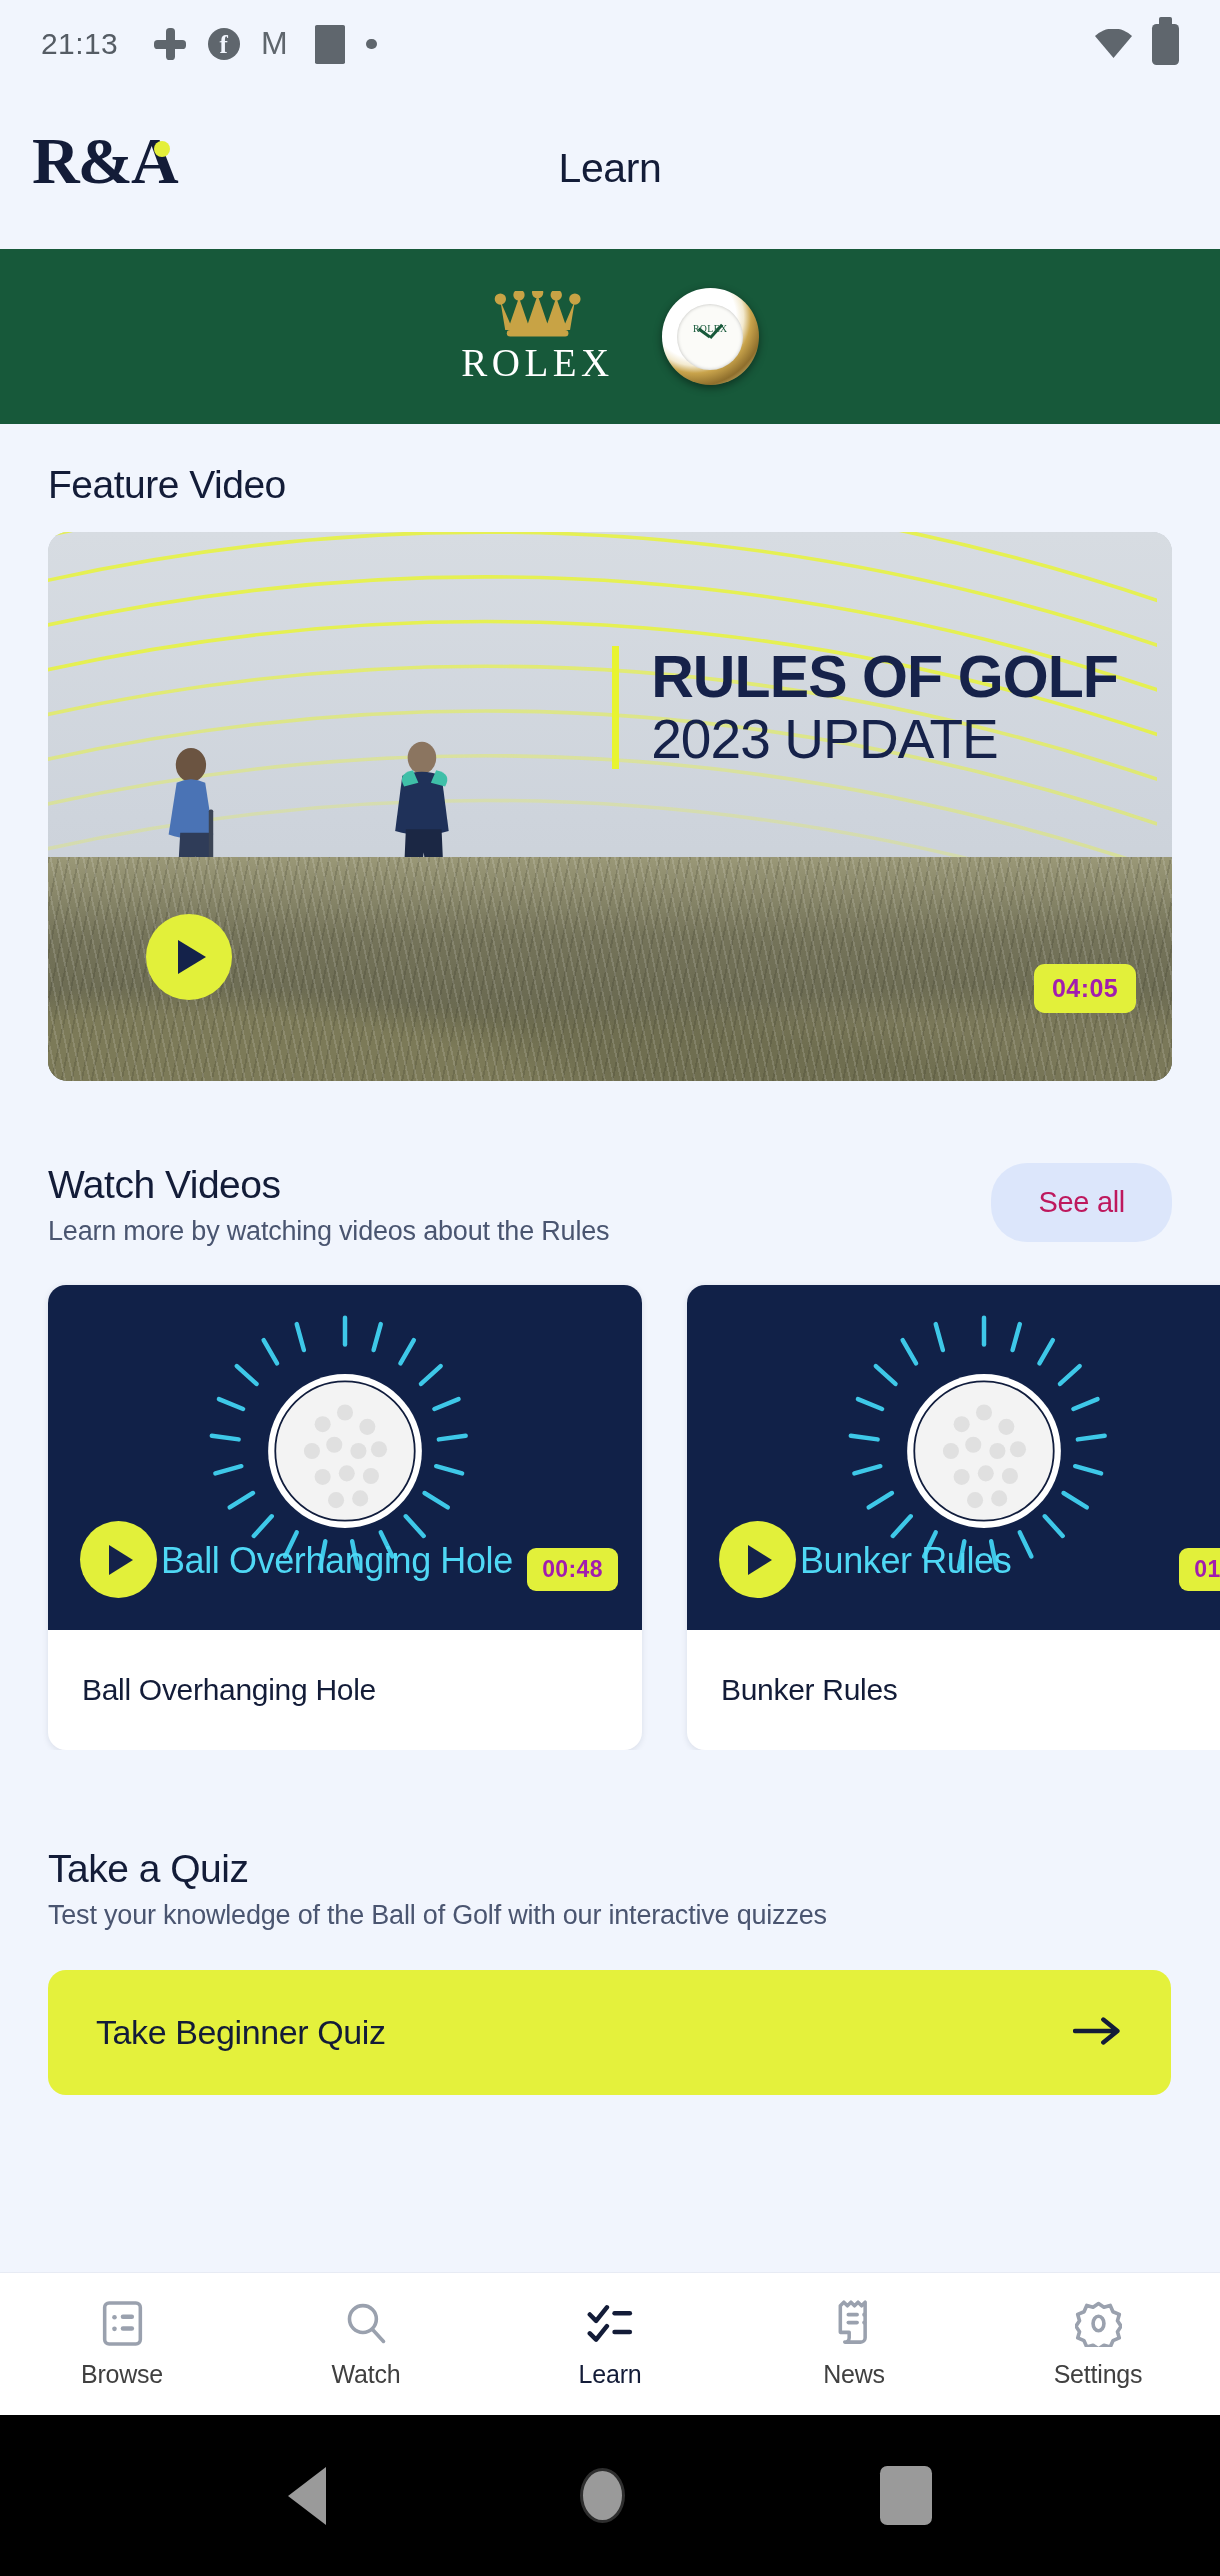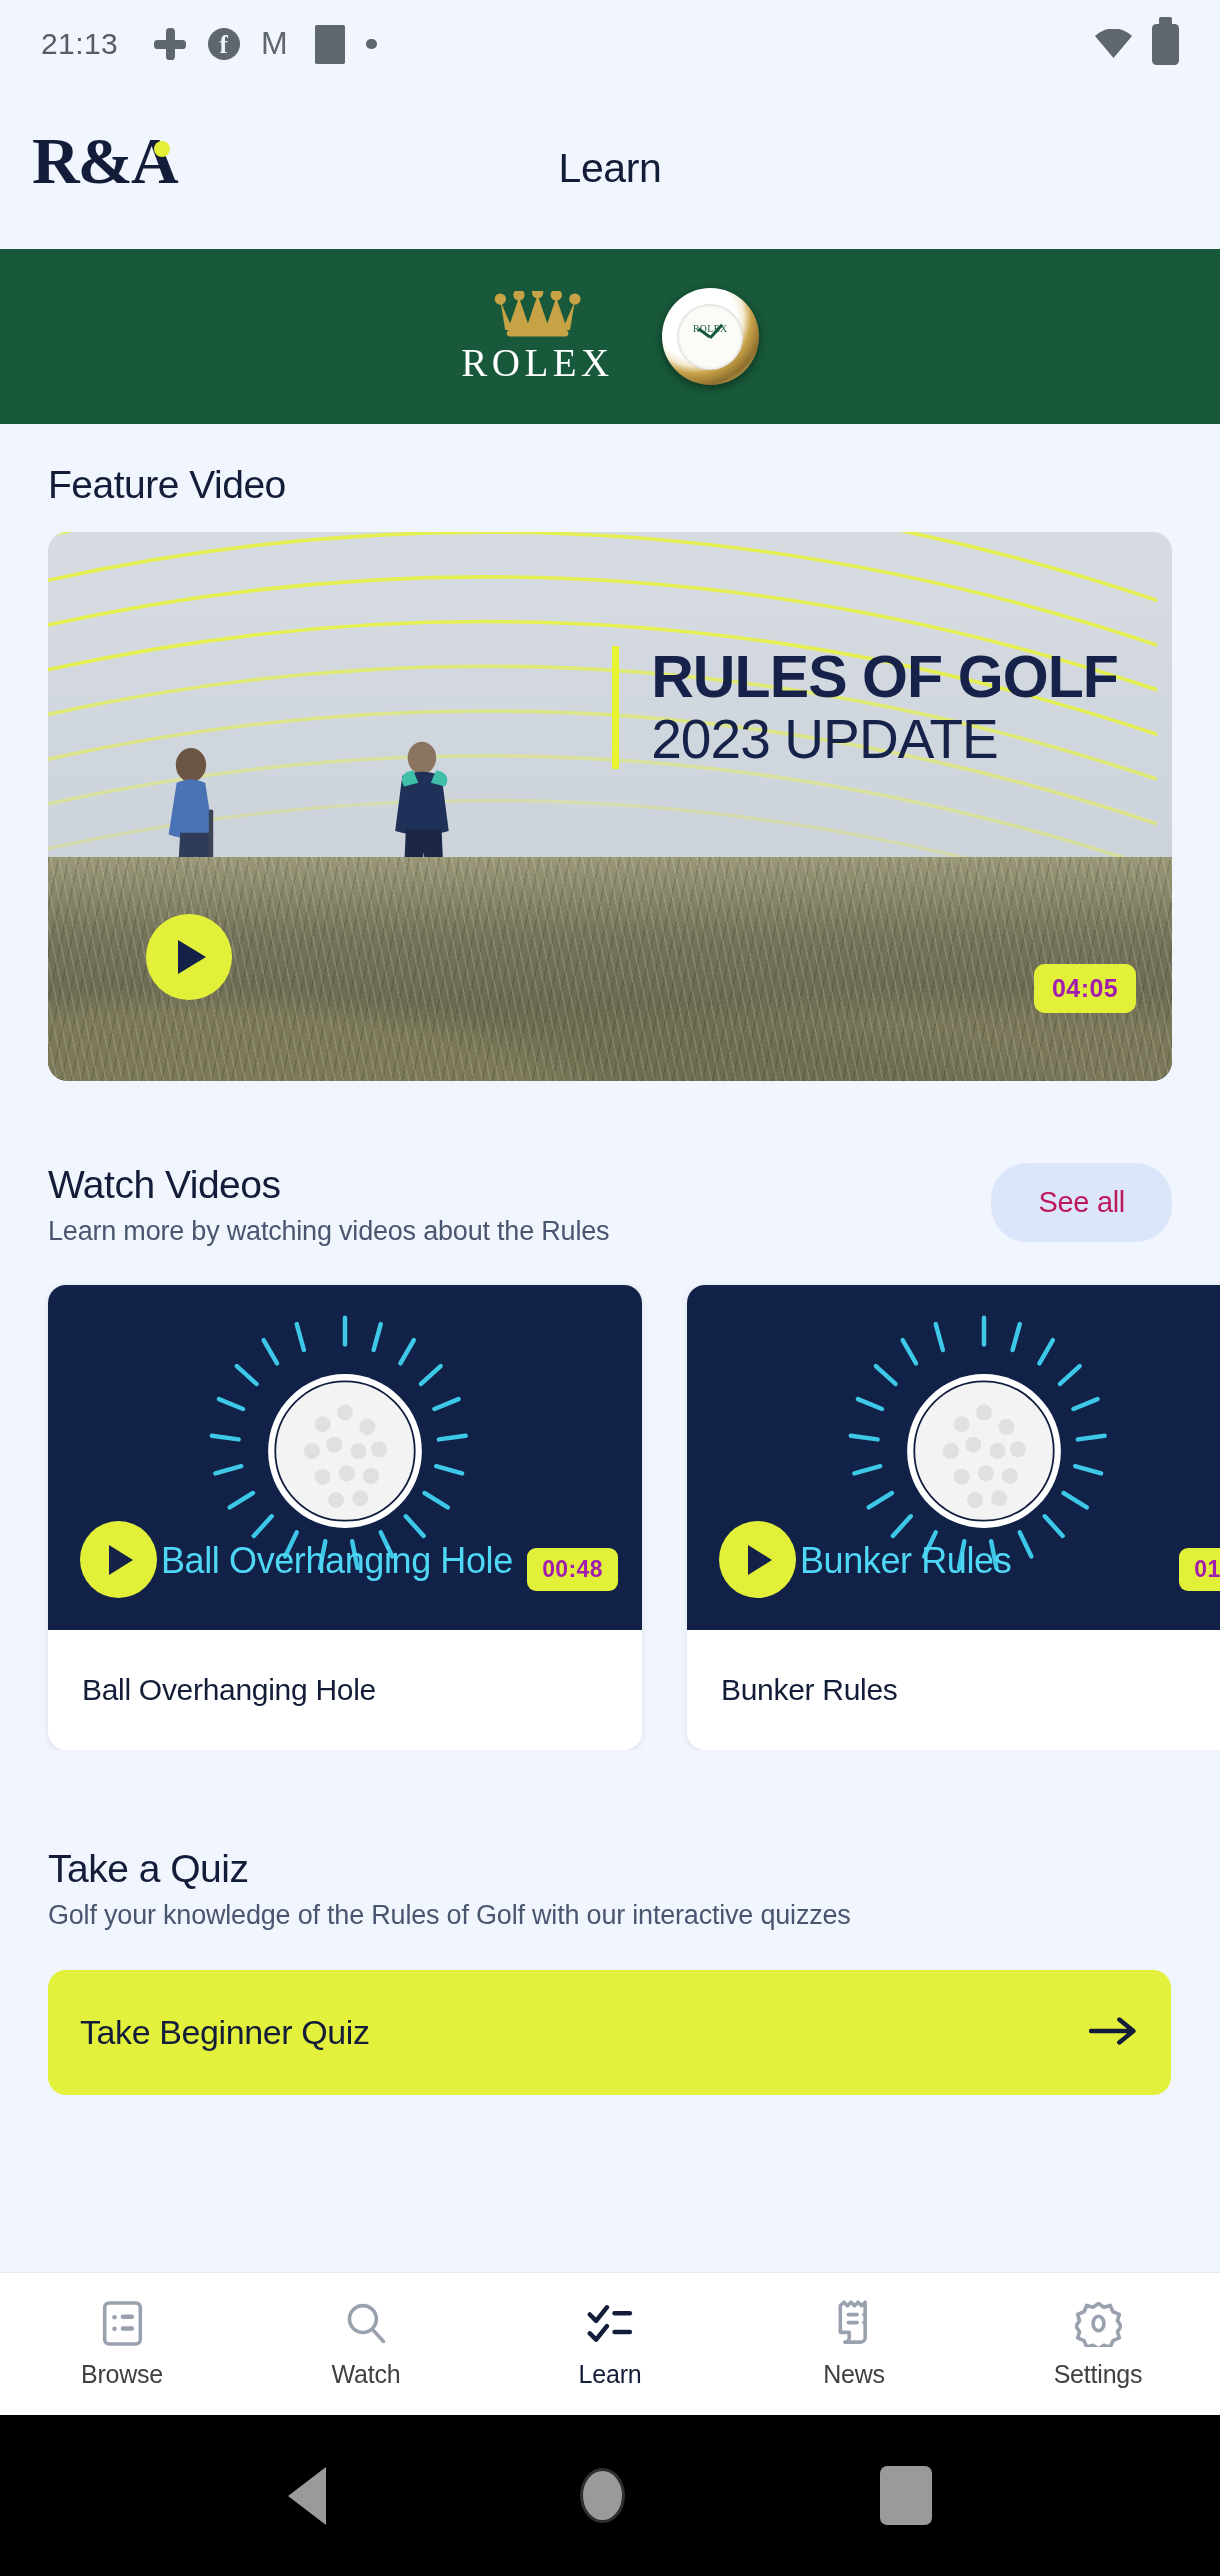--- a/index.html
+++ b/index.html
@@ -183,21 +183,21 @@
   .vid-card .play-btn{ left:32px; bottom:32px; width:77px;height:77px; }
   .vid-card .play-tri{ border-width:15px 0 15px 24px; margin-left:5.4px; }
   .vid-card .dur-badge{ right:24px; bottom:39px; font-size:23px; padding:8px 15px; border-radius:9px; }
   .vid-foot{ height:120px; display:flex; align-items:center; padding:0 34px; }
   .vid-foot-title{ font-size:30px; color:#131c38; letter-spacing:-0.3px; }
 
   
   .quiz-head{ padding:97px 48px 0 48px; }
   .quiz-btn{
     margin:39px 48px 0 48px; background:#e4f13c; border-radius:18px;
-    height:125px; display:flex; align-items:center; padding:0 32px;
+    height:125px; display:flex; align-items:center; padding:0 48px;
     border:none; width:calc(100% - 97px); font-family:"Liberation Sans",sans-serif;
   }
   .quiz-btn-label{ font-size:34px; color:#131c38; letter-spacing:-0.4px; }
   .quiz-arrow{ margin-left:auto; }
 
   
   .tabbar{
     position:absolute; left:0; right:0; bottom:161px; height:143px;
     background:#ffffff; display:flex; align-items:center;
     border-top:0.9px solid #e7ebf4;
@@ -440,21 +440,21 @@
       </div>
       <div class="vid-foot">
         <div class="vid-foot-title">Bunker Rules</div>
       </div>
     </div>
 
   </div>
 
   <div class="quiz-head">
     <div class="sec-title">Take a Quiz</div>
-    <div class="sec-sub">Golf your knowledge of the Rules of Golf with our interactive quizzes</div>
+    <div class="sec-sub">Test your knowledge of the Ball of Golf with our interactive quizzes</div>
   </div>
 
   <button class="quiz-btn">
     <span class="quiz-btn-label">Take Beginner Quiz</span>
     <span class="quiz-arrow">
       <svg width="50" height="30" viewBox="0 0 56 34">
         <path d="M2 17 H48 M34 4 L50 17 L34 30" fill="none" stroke="#131c38" stroke-width="5" stroke-linecap="round" stroke-linejoin="round"></path>
       </svg>
     </span>
   </button>

